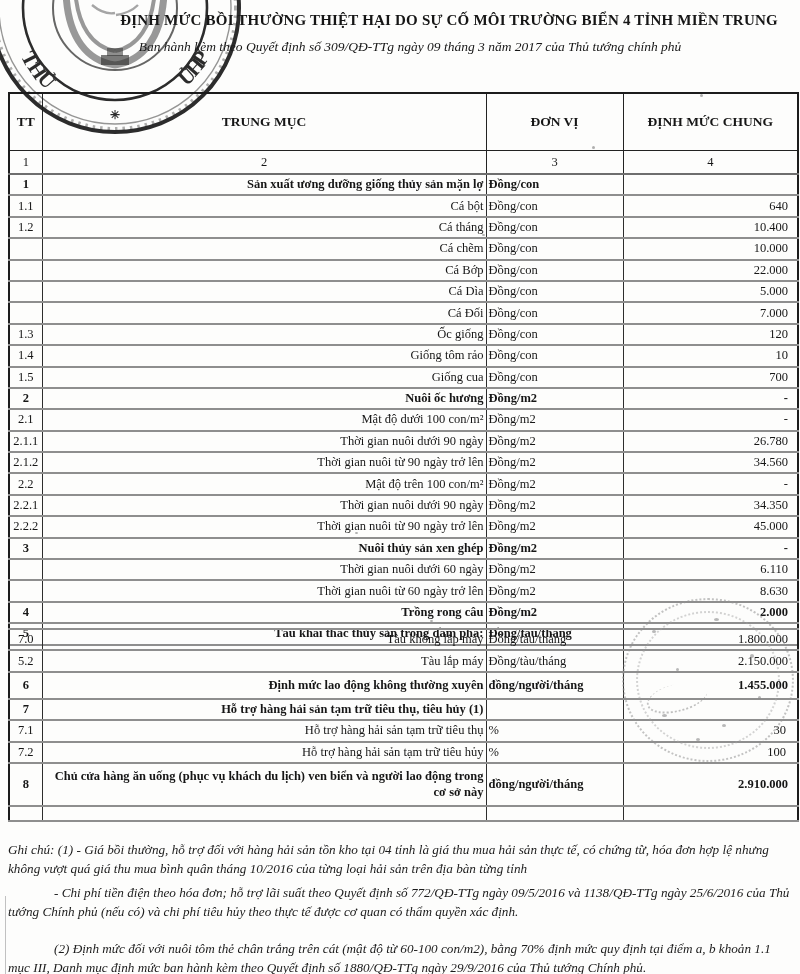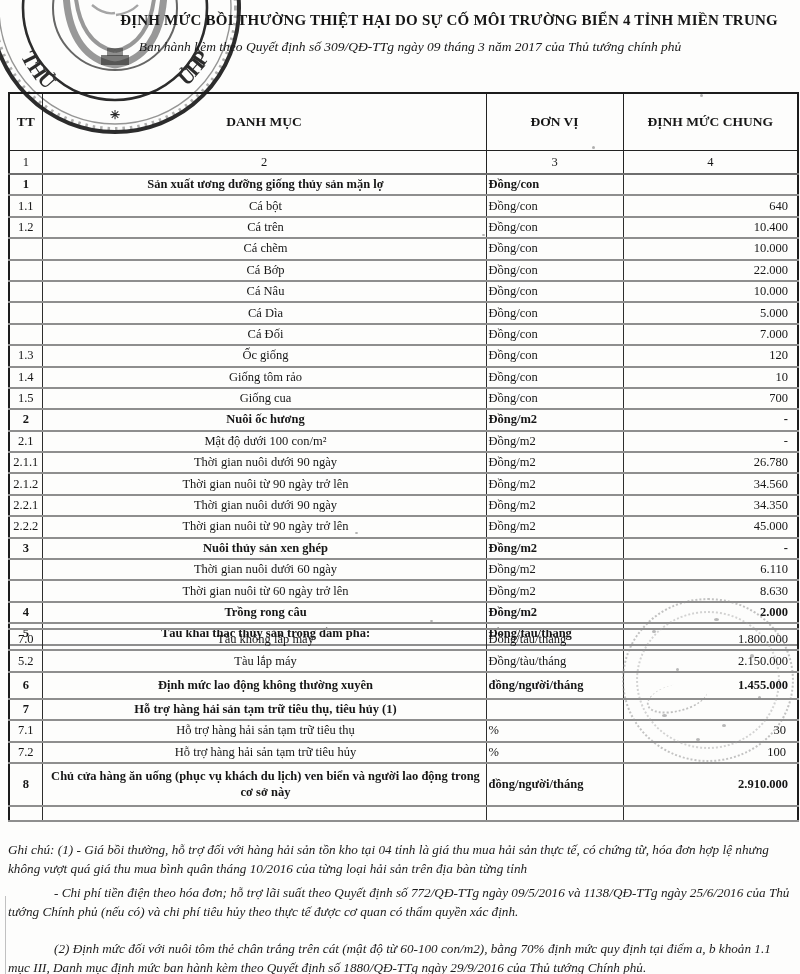--- a/index.html
+++ b/index.html
@@ -29,21 +29,21 @@
   #t1{top:92px;} #t2{top:628px;}
   .tbl,.tbl td,.tbl th{border:1.5px solid #2d2d2d;}
   .tbl{border:2.2px solid #1c1c1c;}
   .tbl thead th{border:1.8px solid #222;font-weight:bold;font-size:13.5px;}
   .tbl thead .main-h th{height:54px;}
   .tbl thead .num-h th{height:20px;font-weight:normal;font-size:12.5px;border-bottom:2.4px solid #6e6e6e;}
   .tbl tbody td{border-top:2.1px solid #8e8e8e;border-bottom:2.1px solid #8e8e8e;
                 border-left:1.5px solid #2d2d2d;border-right:1.5px solid #2d2d2d;
                 height:19.4px;padding:0 2px;white-space:nowrap;overflow:hidden;}
   .tbl .cell-tt{text-align:center;}
-  .tbl .cell-name{text-align:center;padding-left:5px;}
+  .tbl .cell-name{text-align:right;padding-left:5px;}
   .tbl .cell-unit{}
   .tbl .cell-value{text-align:right;padding-right:9px;}
   .tbl tr.bold td{font-weight:bold;}
   .tbl tr.tall td{height:41px;}
   .tbl tr.tall .cell-name{white-space:normal;line-height:1.3;}
   .tbl tr.h25 td{height:25px;}
   .tbl tr.empty td{height:13px;}
   .tbl tr.edge .cell-value{padding-right:11px;}
   
   .notes{position:absolute;left:8px;top:841px;width:786px;z-index:2;
@@ -88,21 +88,21 @@
   <table class="tbl" id="t1">
     <colgroup>
         <col style="width:33px">
         <col style="width:444px">
         <col style="width:137px">
         <col style="width:175px">
       </colgroup>
     <thead>
       <tr class="main-h">
         <th>TT</th>
-        <th>DANH MỤC</th>
+        <th>TRUNG MỤC</th>
         <th>ĐƠN VỊ</th>
         <th>ĐỊNH MỨC CHUNG</th>
       </tr>
       <tr class="num-h">
         <th>1</th>
         <th>2</th>
         <th>3</th>
         <th>4</th>
       </tr>
     </thead>
@@ -114,41 +114,35 @@
           <td class="cell-value"></td>
         </tr>
         <tr class="">
           <td class="cell-tt">1.1</td>
           <td class="cell-name">Cá bột</td>
           <td class="cell-unit">Đồng/con</td>
           <td class="cell-value">640</td>
         </tr>
         <tr class="">
           <td class="cell-tt">1.2</td>
-          <td class="cell-name">Cá trên</td>
+          <td class="cell-name">Cá tháng</td>
           <td class="cell-unit">Đồng/con</td>
           <td class="cell-value">10.400</td>
         </tr>
         <tr class="">
           <td class="cell-tt"></td>
           <td class="cell-name">Cá chẽm</td>
           <td class="cell-unit">Đồng/con</td>
           <td class="cell-value">10.000</td>
         </tr>
         <tr class="">
           <td class="cell-tt"></td>
           <td class="cell-name">Cá Bớp</td>
           <td class="cell-unit">Đồng/con</td>
           <td class="cell-value">22.000</td>
-        </tr>
-        <tr class="">
-          <td class="cell-tt"></td>
-          <td class="cell-name">Cá Nâu</td>
-          <td class="cell-unit">Đồng/con</td>
-          <td class="cell-value">10.000</td>
         </tr>
         <tr class="">
           <td class="cell-tt"></td>
           <td class="cell-name">Cá Dìa</td>
           <td class="cell-unit">Đồng/con</td>
           <td class="cell-value">5.000</td>
         </tr>
         <tr class="">
           <td class="cell-tt"></td>
           <td class="cell-name">Cá Đối</td>
@@ -189,20 +183,26 @@
           <td class="cell-tt">2.1.1</td>
           <td class="cell-name">Thời gian nuôi dưới 90 ngày</td>
           <td class="cell-unit">Đồng/m2</td>
           <td class="cell-value">26.780</td>
         </tr>
         <tr class="">
           <td class="cell-tt">2.1.2</td>
           <td class="cell-name">Thời gian nuôi từ 90 ngày trở lên</td>
           <td class="cell-unit">Đồng/m2</td>
           <td class="cell-value">34.560</td>
+        </tr>
+        <tr class="">
+          <td class="cell-tt">2.2</td>
+          <td class="cell-name">Mật độ trên 100 con/m²</td>
+          <td class="cell-unit">Đồng/m2</td>
+          <td class="cell-value">-</td>
         </tr>
         <tr class="">
           <td class="cell-tt">2.2.1</td>
           <td class="cell-name">Thời gian nuôi dưới 90 ngày</td>
           <td class="cell-unit">Đồng/m2</td>
           <td class="cell-value">34.350</td>
         </tr>
         <tr class="">
           <td class="cell-tt">2.2.2</td>
           <td class="cell-name">Thời gian nuôi từ 90 ngày trở lên</td>

